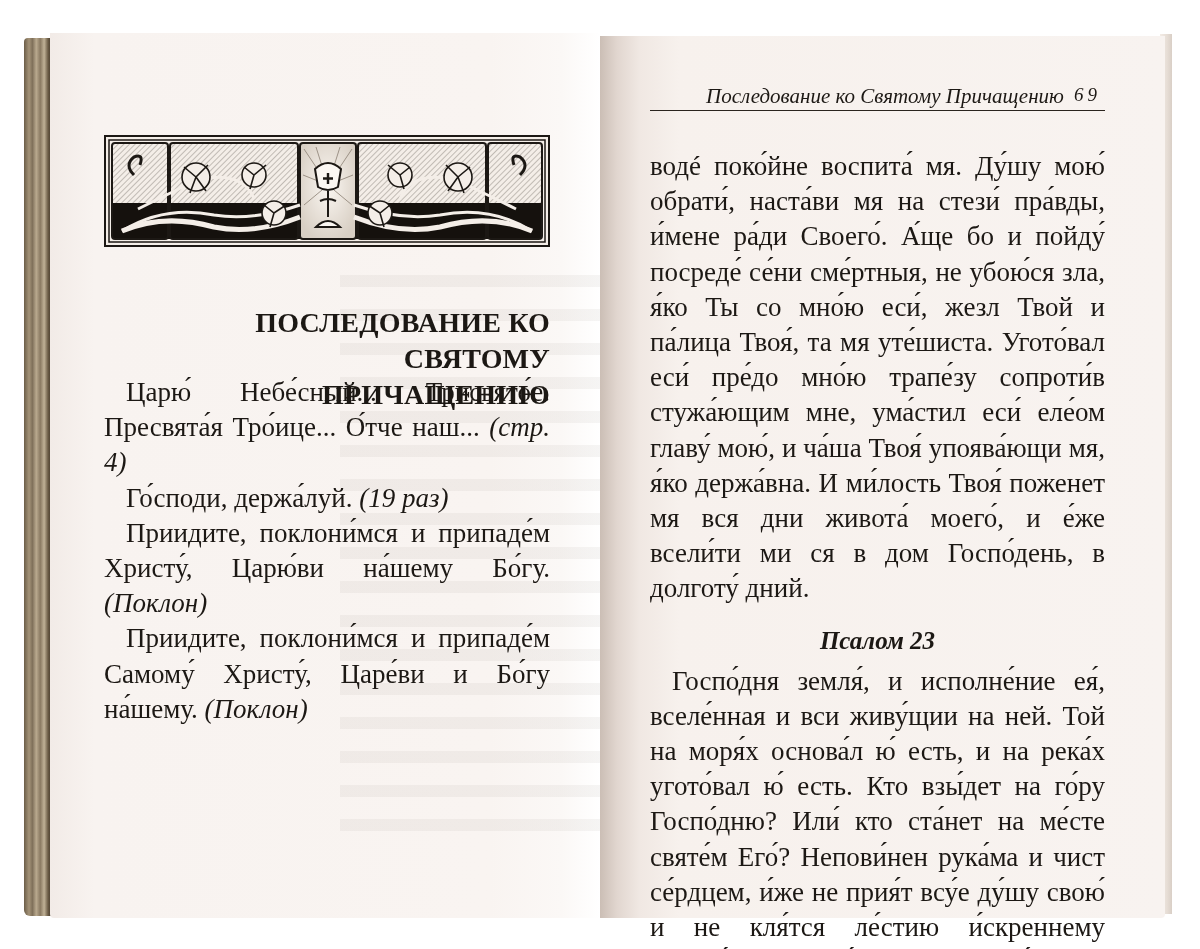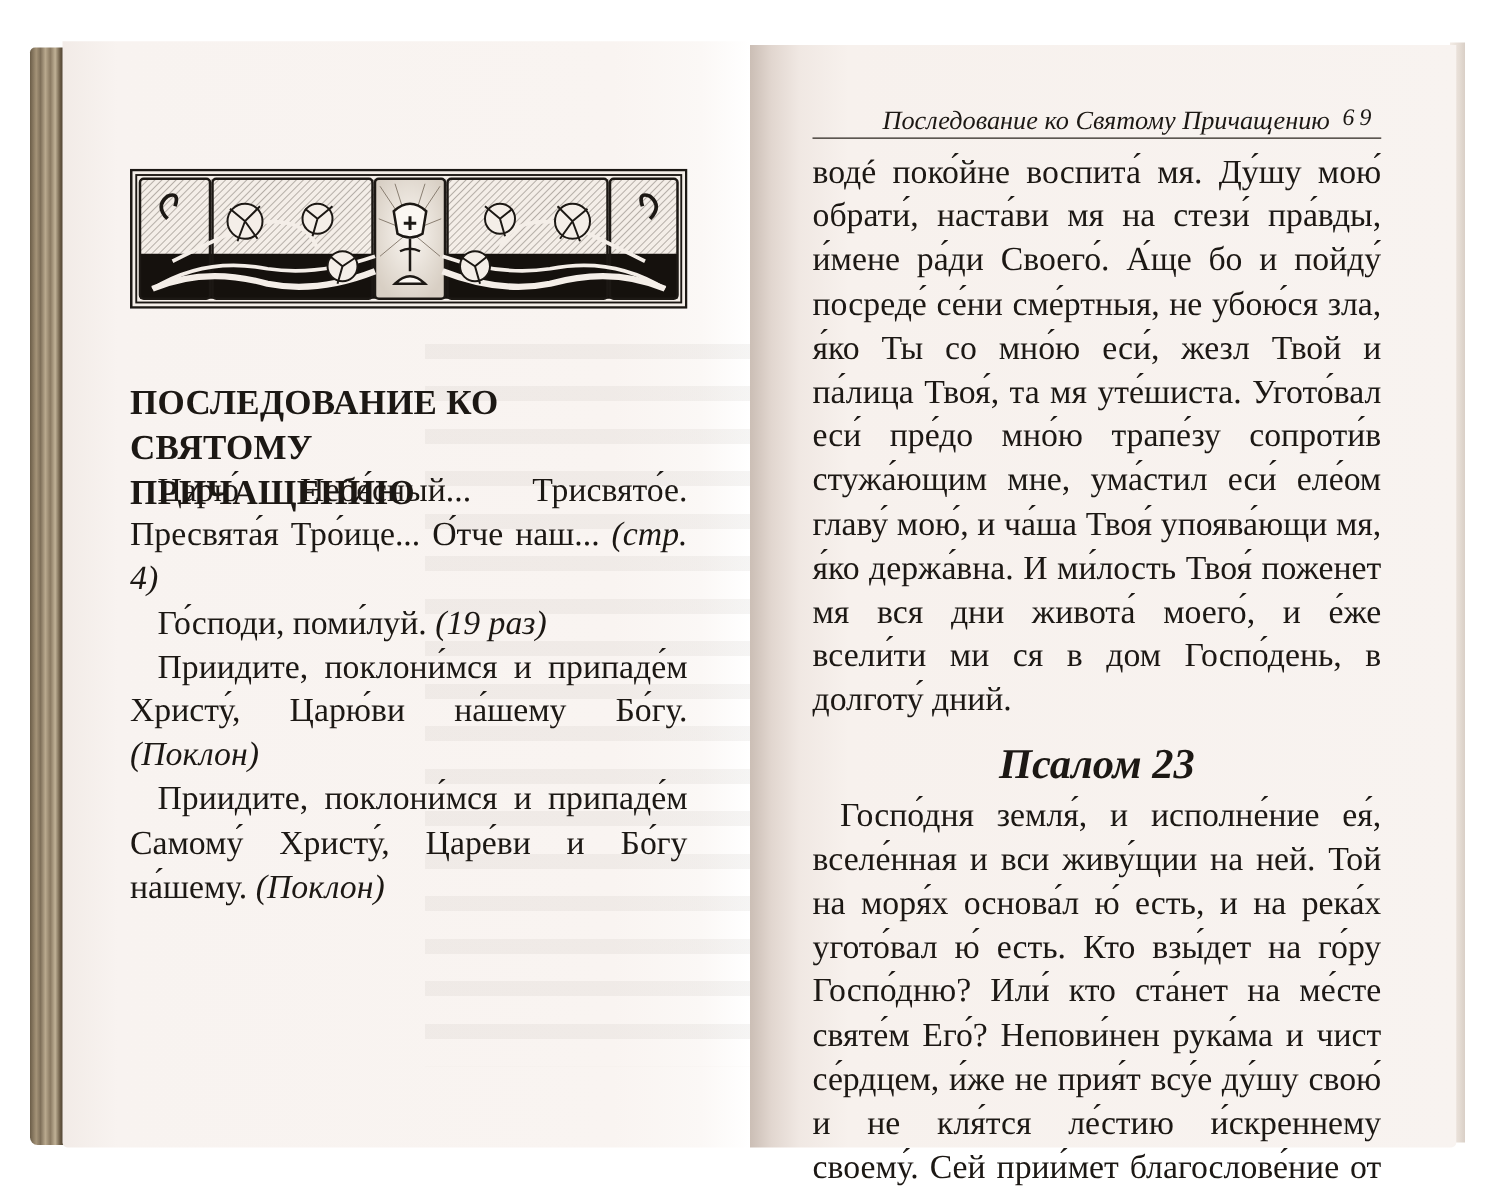--- a/index.html
+++ b/index.html
@@ -22,29 +22,29 @@
     border-radius: 0 0 4px 0; }
 
   
   .ghost { position: absolute; left: 290px; top: 220px; width: 260px; height: 600px;
     background: repeating-linear-gradient(180deg, transparent 0px, transparent 22px, rgba(120,110,100,0.07) 22px, rgba(120,110,100,0.07) 34px);
     pointer-events: none; }
 
   
   .ornament { position: absolute; left: 104px; top: 135px; width: 446px; height: 112px; }
 
-  .title { position: absolute; left: 104px; top: 305px; width: 446px; text-align: left;
+  .title { position: absolute; left: 104px; top: 305px; width: 446px; text-align: right;
     font-weight: bold; font-size: 28px; line-height: 36px; letter-spacing: 0.2px; }
 
   .text { font-size: 27px; line-height: 35.2px; text-align: justify; }
   .text p { margin: 0; text-indent: 22px; }
-  .text .cont { text-indent: 0; }
+  .text .cont { text-indent: 0; margin-top: 29px; }
   .text i { font-style: italic; }
   .left-text { position: absolute; left: 104px; top: 375px; width: 446px; }
-  .psalm-head { text-align: center; font-weight: bold; font-style: italic; font-size: 34px;
+  .psalm-head { text-align: center; font-weight: bold; font-style: italic; font-size: 25px;
     line-height: 35px; text-indent: 0 !important; margin: 10px 0 6px 0 !important; }
 
   .running-head { position: absolute; left: 650px; top: 84px; width: 455px; height: 26px;
     border-bottom: 1.5px solid #2a241e; }
   .running-title { position: absolute; left: 56px; top: 0; font-style: italic; font-size: 21px; }
   .page-number { position: absolute; right: 4px; top: 0; font-style: italic; font-size: 19px; letter-spacing: 4px; }
 
   .right-text { position: absolute; left: 650px; top: 120px; width: 455px; }
   .right-text .psalm-head { margin: 16px 0 6px 0 !important; }
 </style>
@@ -131,21 +131,21 @@
     </g>
   </svg>
 
   <div class="title">
     <div>ПОСЛЕДОВАНИЕ КО СВЯТОМУ</div>
     <div>ПРИЧАЩЕНИЮ</div>
   </div>
 
   <div class="text left-text">
     <p><span>Царю́ Небе́сный... Трисвято́е. Пресвята́я Тро́ице... О́тче наш... </span><i>(стр. 4)</i></p>
-    <p><span>Го́споди, поми́луй. </span><i>(19 раз)</i></p>
+    <p><span>Го́споди, держа́луй. </span><i>(19 раз)</i></p>
     <p><span>Приидите, поклони́мся и припаде́м Христу́, Царю́ви на́шему Бо́гу. </span><i>(Поклон)</i></p>
     <p><span>Приидите, поклони́мся и припаде́м Самому́ Христу́, Царе́ви и Бо́гу на́шему. </span><i>(Поклон)</i></p>
 
   </div>
 
   <div class="running-head">
     <span class="running-title">Последование ко Святому Причащению</span>
     <span class="page-number">69</span>
   </div>
 

